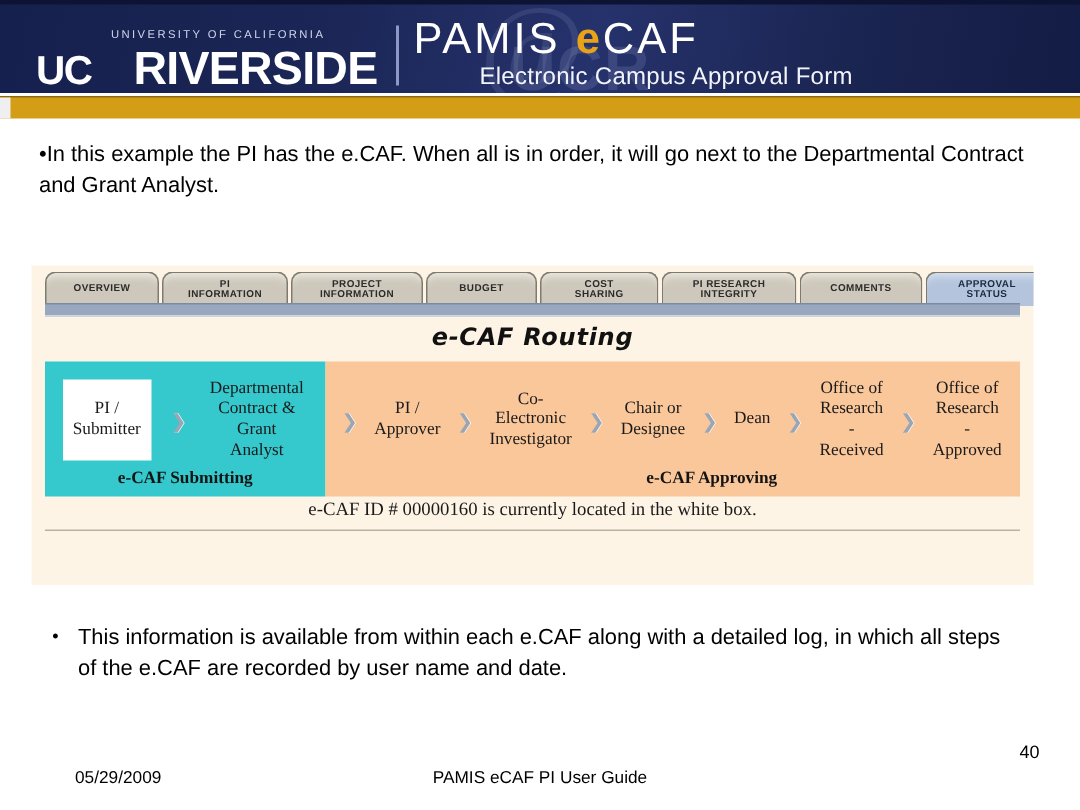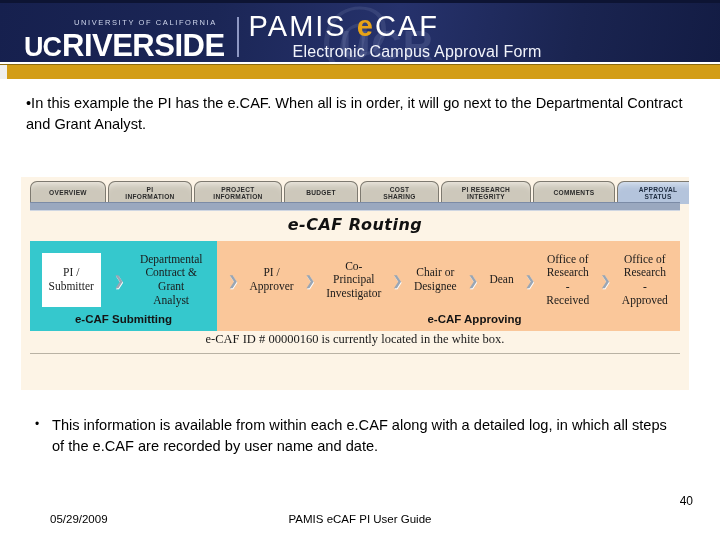--- a/index.html
+++ b/index.html
@@ -77,20 +77,21 @@
     font-family: "Liberation Sans", sans-serif;
     white-space: nowrap;
   }
   .riverside-mark {
     color: #ffffff;
     font-family: "Liberation Sans", sans-serif;
     font-weight: bold;
     font-size: 31px;
     line-height: 1;
     letter-spacing: -0.5px;
+    margin-left: 27px;
   }
   .hdr-divider {
     width: 2px;
     height: 40px;
     background: #8e98c4;
     margin: 0 10px 0 12px;
     align-self: center;
   }
   .pamis-block {
     position: relative;
@@ -272,21 +273,21 @@
   .arrow {
     flex: 0 0 14px;
     width: 14px;
     text-align: center;
     color: #9aa6b4;
     font-size: 13px;
     line-height: 1;
     text-shadow: 0.5px 0.5px 0 #ffffff;
   }
   .band-label {
-    font-family: Liberation Sans, sans-serif;
+    font-family: Liberation Serif, serif;
     font-weight: bold;
     font-size: 11.5px;
     color: #141414;
     text-align: center;
     padding: 2px 0 5px 0;
   }
   .band.approving .band-label {
     text-align: center;
     padding-left: 52px;
   }
@@ -388,21 +389,21 @@
         </div>
       <div class="band-label">e-CAF Submitting</div>
     </div>
     <div class="band approving">
       <div class="band-nodes">
           <span class="arrow">❯</span>
           <div class="node">PI /
 Approver</div>
           <span class="arrow">❯</span>
           <div class="node">Co-
-Principal
+Electronic
 Investigator</div>
           <span class="arrow">❯</span>
           <div class="node">Chair or
 Designee</div>
           <span class="arrow">❯</span>
           <div class="node">Dean</div>
           <span class="arrow">❯</span>
           <div class="node">Office of
 Research
 -

